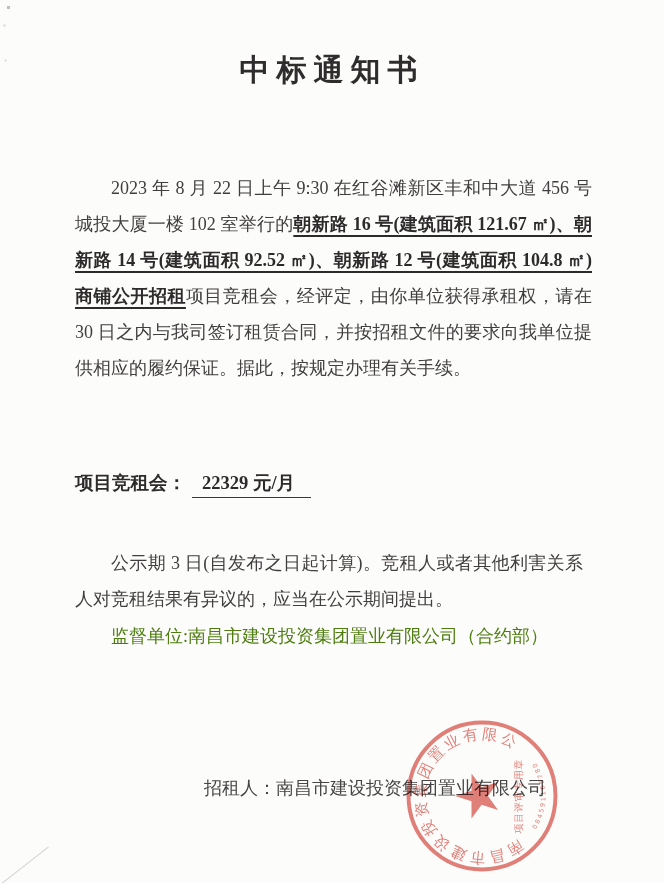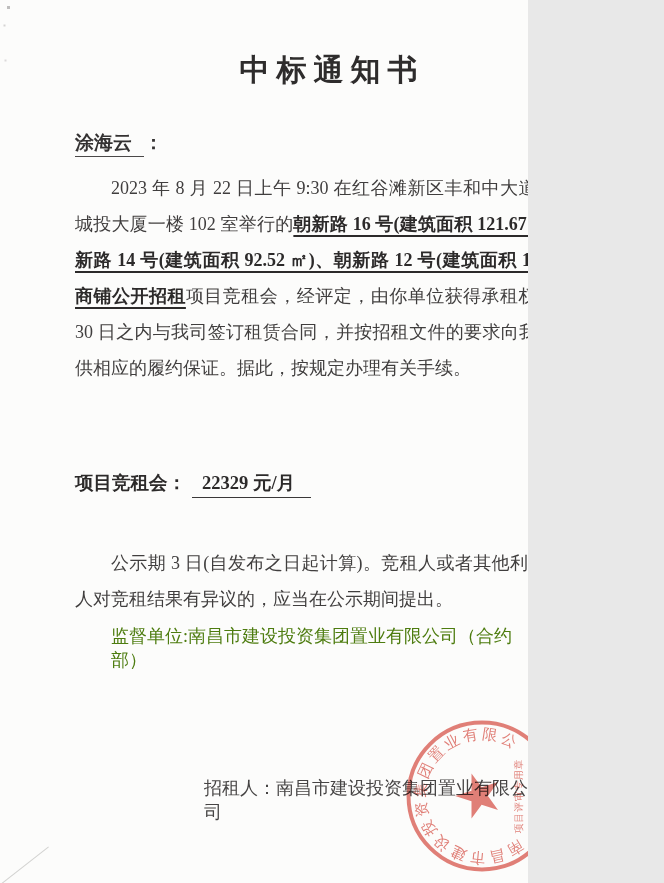--- a/index.html
+++ b/index.html
@@ -1,18 +1,18 @@
 <!DOCTYPE html>
 <html><head>
 <meta charset="utf-8">
 <style>
   html,body{margin:0;padding:0;background:#e8e8e8;}
   .page{
     position:relative;
-    width:528px;height:883px;
+    width:664px;height:883px;
     background:#fcfcfb;
     overflow:hidden;
     font-family:"Liberation Serif","DejaVu Serif",serif;
     color:#3d3b3b;
   }
   .abs{position:absolute;}
   .doc-title{
     top:50px;left:0;width:664px;
     text-align:center;
     font-size:30px;font-weight:700;
@@ -76,23 +76,20 @@
     opacity:.55;
   }
 </style>
 </head>
 <body>
 
 <div class="page">
 
   <div class="abs doc-title">中标通知书</div>
 
-  <div class="abs addressee">
-    <span class="name-underline">涂海云</span><span>：</span>
-  </div>
 
   <div class="abs para para1">
     <span>2023 年 8 月 22 日上午 9:30 在红谷滩新区丰和中大道 456 号城投大厦一楼 102 室举行的</span><span class="bold-underline">朝新路 16 号(建筑面积 121.67 ㎡)、朝新路 14 号(建筑面积 92.52 ㎡)、朝新路 12 号(建筑面积 104.8 ㎡)商铺公开招租</span><span>项目竞租会，经评定，由你单位获得承租权，请在 30 日之内与我司签订租赁合同，并按招租文件的要求向我单位提供相应的履约保证。据此，按规定办理有关手续。</span>
   </div>
 
   <div class="abs result-line">
     <span>项目竞租会：</span><span class="result-value">22329 元/月</span>
   </div>
 
   <div class="abs para para2">公示期 3 日(自发布之日起计算)。竞租人或者其他利害关系人对竞租结果有异议的，应当在公示期间提出。</div>

